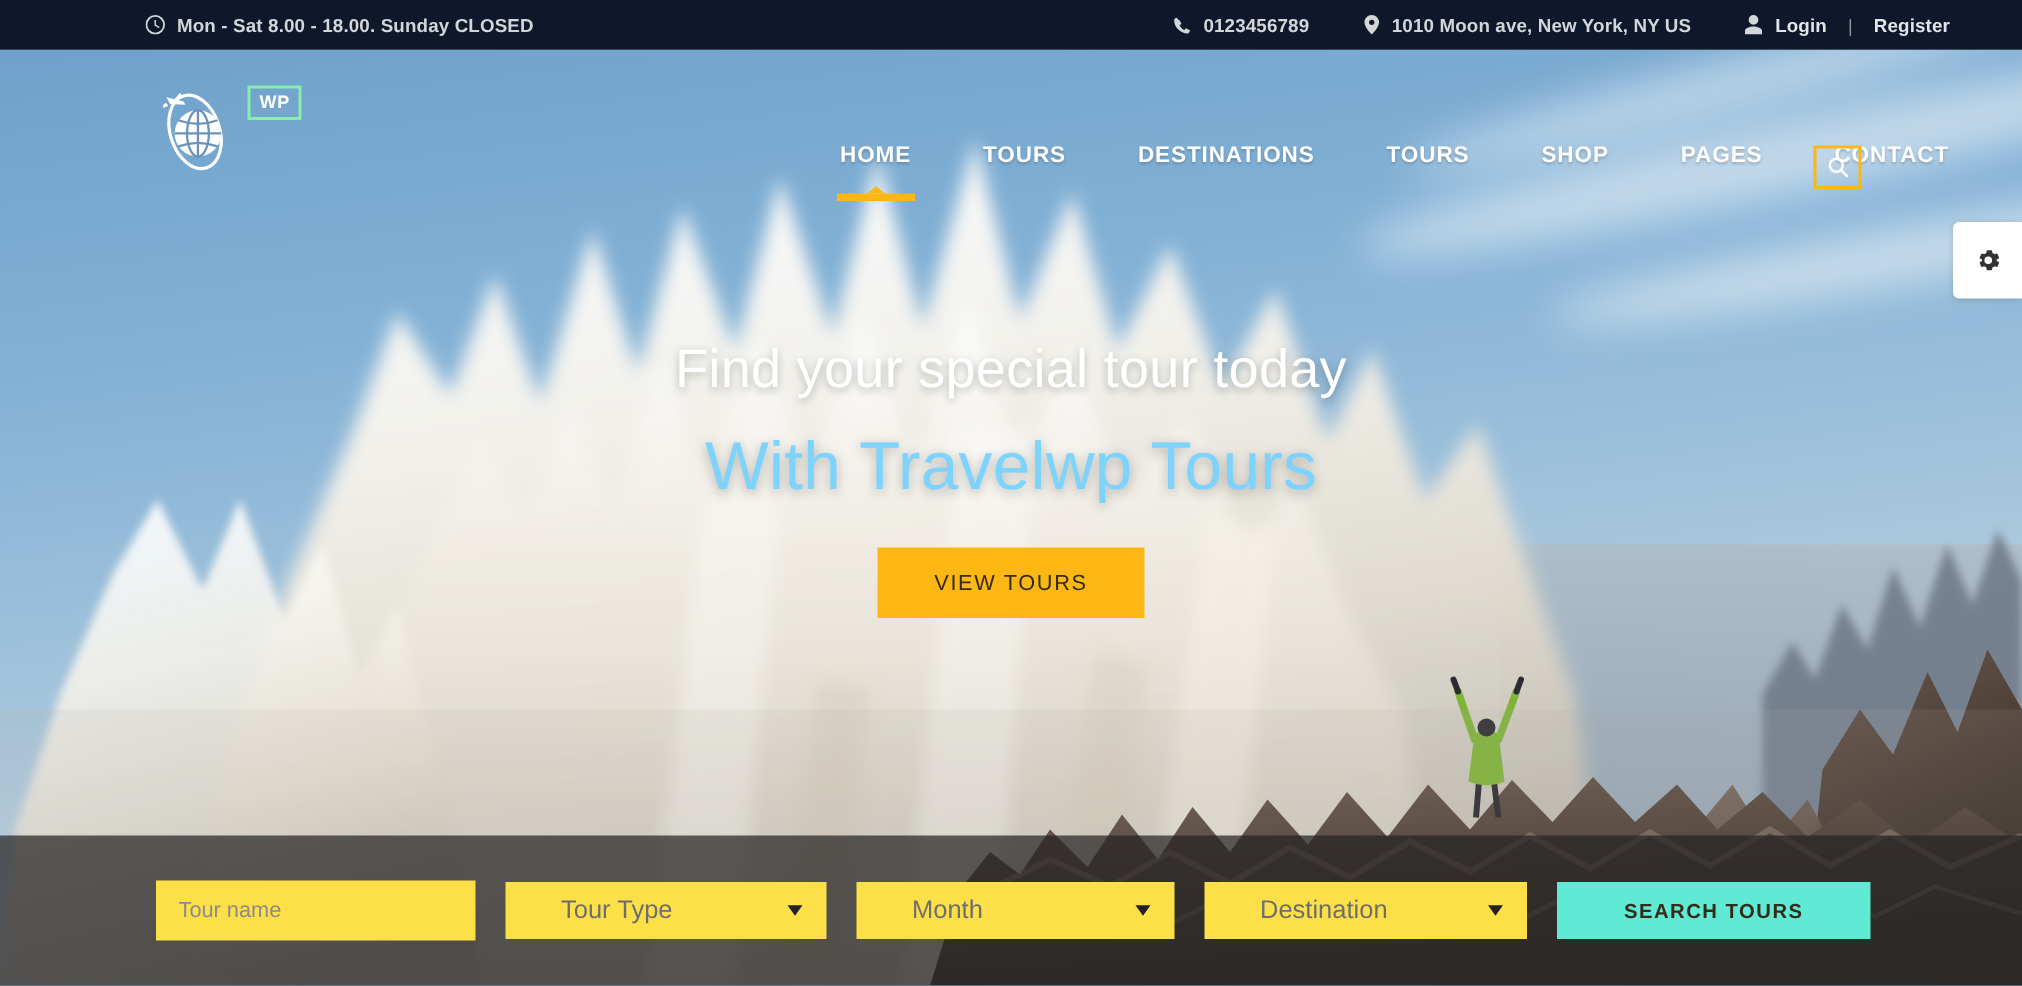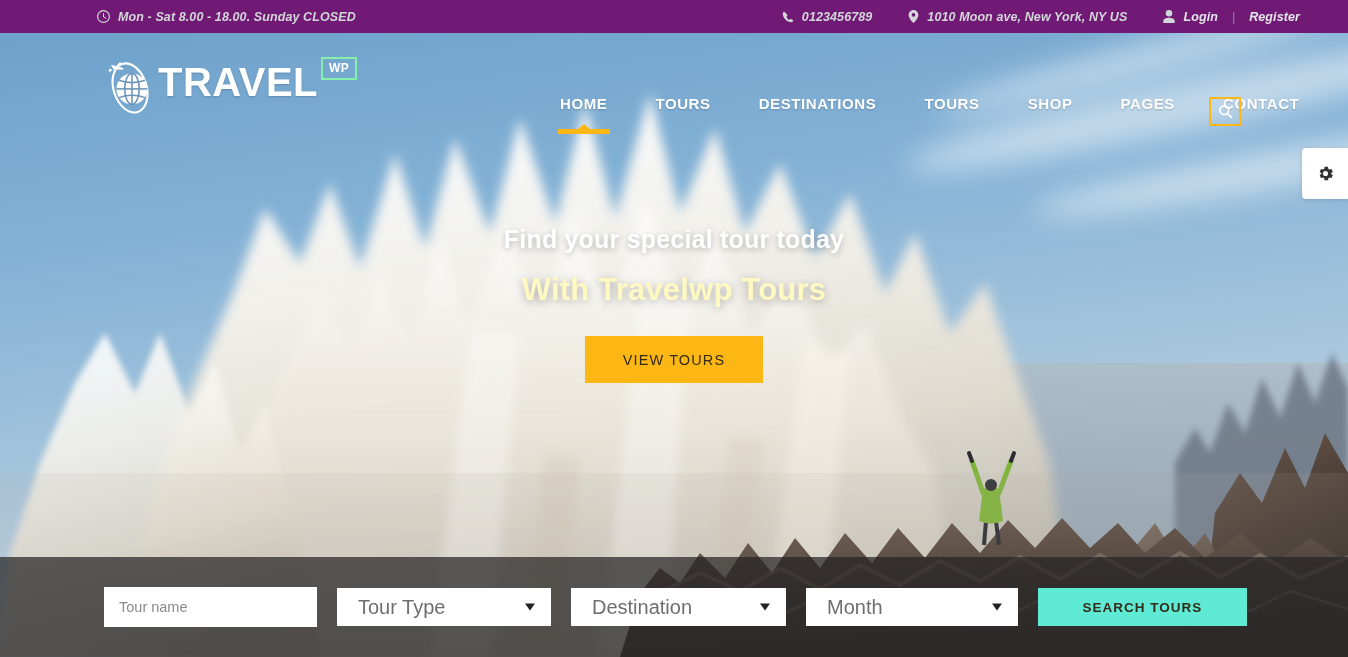--- a/index.html
+++ b/index.html
@@ -18,25 +18,24 @@
     height: 657px;
     overflow: hidden;
   }
 
   
   .topbar {
     position: absolute;
     top: 0; left: 0;
     width: 1348px;
     height: 33px;
-    background: #701a75;
+    background: #0f172a;
     display: flex;
     align-items: center;
     z-index: 40;
-    font-style: italic;
   }
   .topbar-left {
     display: flex;
     align-items: center;
     margin-left: 97px;
   }
   .topbar-right {
     display: flex;
     align-items: center;
     margin-left: auto;
@@ -188,29 +187,29 @@
   .hero-content {
     position: absolute;
     left: 0;
     top: 225px;
     width: 1348px;
     text-align: center;
     z-index: 10;
   }
   .hero-sub {
     color: #ffffff;
-    font-size: 25px;
-    font-weight: bold;
+    font-size: 36px;
+    font-weight: normal;
     letter-spacing: .2px;
     text-shadow: 0 2px 6px rgba(0,0,0,.25);
   }
   .hero-title {
-    color: #fef9c3;
-    font-size: 31px;
-    font-weight: bold;
+    color: #7dd3fc;
+    font-size: 45px;
+    font-weight: normal;
     letter-spacing: .2px;
     margin-top: 18px;
     text-shadow: 0 2px 8px rgba(0,0,0,.28);
   }
   .hero-cta {
     display: inline-block;
     margin-top: 28px;
     background: #fdb714;
     color: #332c18;
     font-size: 14.5px;
@@ -248,32 +247,33 @@
     width: 1348px;
     height: 100px;
     z-index: 20;
     display: flex;
     align-items: center;
     padding-left: 104px;
   }
   .field {
     position: relative;
     height: 38px;
-    background: #ffffff;
+    background: #fde047;
     display: flex;
     align-items: center;
     margin-right: 20px;
   }
   .field.tall { height: 40px; margin-top: -1px; }
   .field-text {
     color: #6e6e6e;
-    font-size: 20px;
+    font-size: 17px;
     padding-left: 21px;
     white-space: nowrap;
     font-family: "Liberation Sans", sans-serif;
+    margin-left: 16px;
   }
   .field input {
     border: none;
     outline: none;
     background: transparent;
     font-size: 14.5px;
     color: #555;
     font-family: "Liberation Sans", sans-serif;
     padding-left: 15px;
     width: 100%;
@@ -497,21 +497,20 @@
           <path d="M19.5 26 Q33 31 46.5 26"></path>
           <path d="M19.5 44 Q33 39 46.5 44"></path>
         </g>
 
         <g fill="#ffffff" transform="translate(9,4) rotate(28 8 8)">
           <path d="M2 9 L14 6 L16 7.5 L6.5 12 Z"></path>
           <path d="M9 2 L11.5 3 L9.5 8.5 L7.5 7.5 Z"></path>
           <path d="M3.5 12.5 L6 13.5 L4 16.5 L2.5 15 Z"></path>
         </g>
       </svg>
-      <span class="logo-text">TRAVEL</span>
       <span class="logo-badge">WP</span>
     </div>
 
     <nav class="nav">
       <a class="nav-item">
         <span>HOME</span>
         <span class="indicator"></span>
       </a>
       <a class="nav-item">
         <span>TOURS</span>
@@ -559,26 +558,26 @@
 
     <div class="field f-name tall">
       <input type="text" placeholder="Tour name" style="">
     </div>
 
     <div class="field f-type">
       <span class="field-text">Tour Type</span>
       <span class="caret"></span>
     </div>
 
+    <div class="field f-month">
+      <span class="field-text">Month</span>
+      <span class="caret"></span>
+    </div>
+
     <div class="field f-dest">
       <span class="field-text">Destination</span>
       <span class="caret"></span>
     </div>
 
-    <div class="field f-month">
-      <span class="field-text">Month</span>
-      <span class="caret"></span>
-    </div>
-
     <button class="search-tours-btn">SEARCH TOURS</button>
   </div>
 
 </div>
 
 </body></html>

